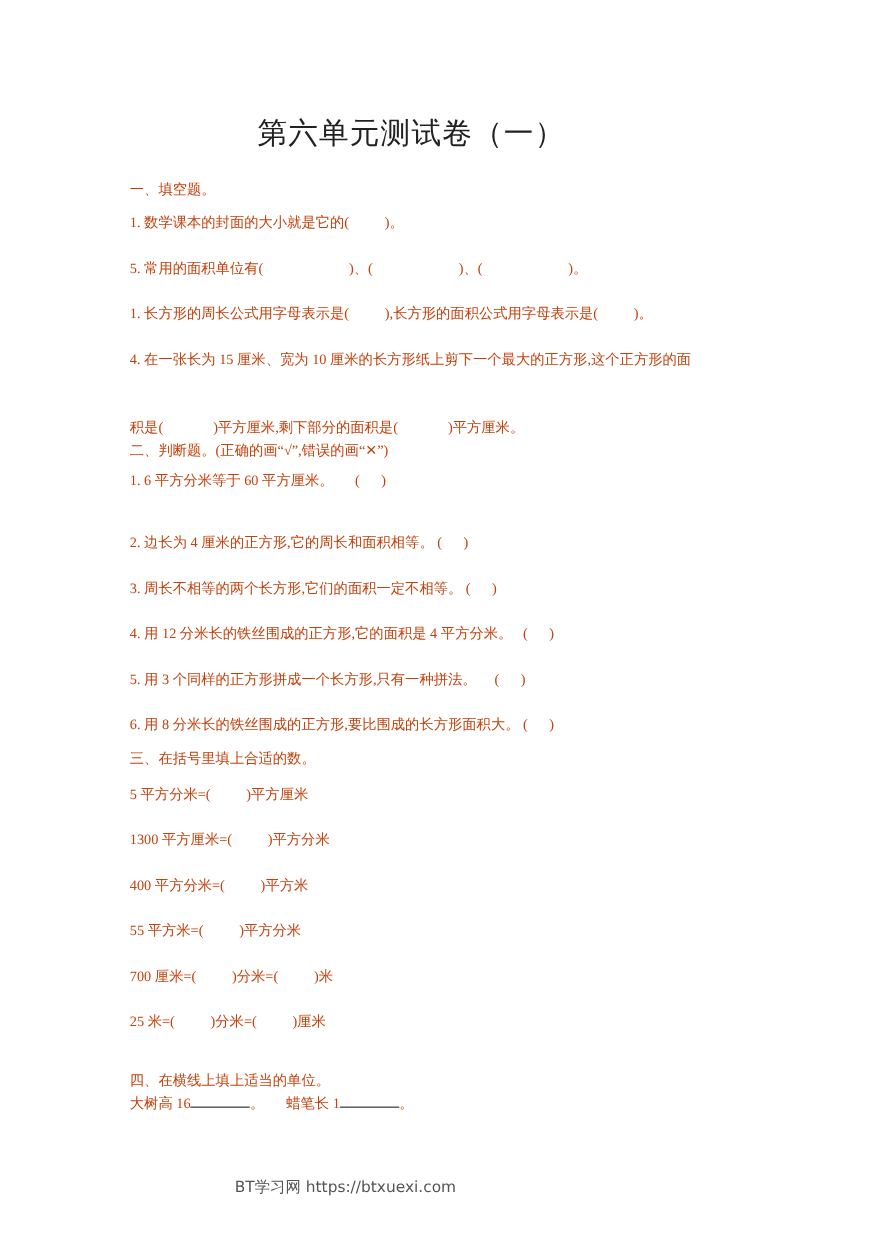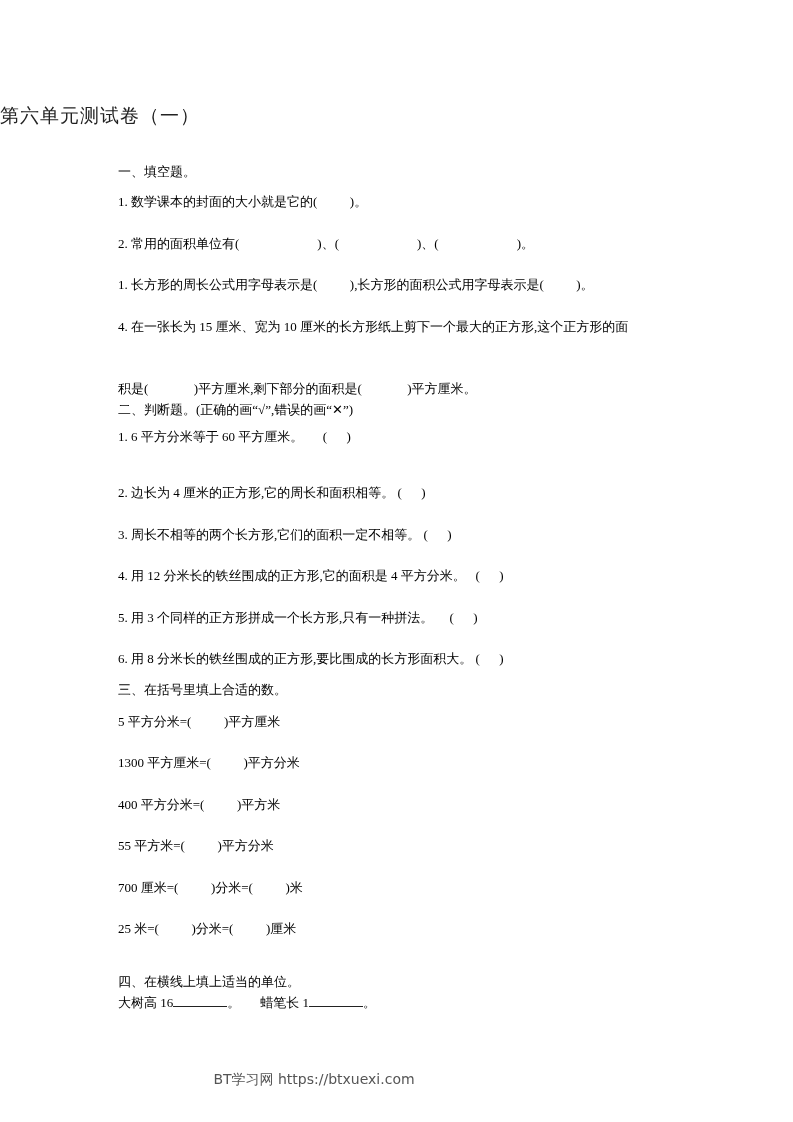--- a/index.html
+++ b/index.html
@@ -1,33 +1,33 @@
 <!DOCTYPE html>
 <html><head>
 <meta charset="utf-8">
 <style>
   html, body { margin: 0; padding: 0; background: #ffffff; }
   body { width: 793px; height: 1122px; position: relative; overflow: hidden;
          font-family: "Liberation Serif", "DejaVu Serif", serif; color: #222; }
-  .title { position: absolute; left: 0; width: 748px; top: 103px; 
-           font-size: 19px; letter-spacing: 1px; color: #222; }
-  .line { position: absolute; left: 118px; font-size: 13px; line-height: 16px; white-space: pre; color: #000000; }
+  .title { position: absolute; left: 0; width: 748px; top: 103px; text-align: center;
+           font-size: 27px; letter-spacing: 1px; color: #222; }
+  .line { position: absolute; left: 118px; font-size: 13px; line-height: 16px; white-space: pre; color: #c2410c; }
   .underline { display: inline-block; border-bottom: 1px solid #222; width: 54px; height: 11px; vertical-align: baseline; }
   .footer { position: absolute; left: 0; width: 628px; top: 1071px; text-align: center;
             font-family: "DejaVu Sans", sans-serif; font-size: 14px; color: #555; }
 </style>
 </head>
 <body>
 
 <div class="title">第六单元测试卷（一）</div>
 
 <div>
   <div class="line" style="top:164px">一、填空题。</div>
   <div class="line" style="top:194px">1. 数学课本的封面的大小就是它的(          )。</div>
-  <div class="line" style="top:236px">2. 常用的面积单位有(                        )、(                        )、(                        )。</div>
+  <div class="line" style="top:236px">5. 常用的面积单位有(                        )、(                        )、(                        )。</div>
   <div class="line" style="top:277px">1. 长方形的周长公式用字母表示是(          ),长方形的面积公式用字母表示是(          )。</div>
   <div class="line" style="top:319px">4. 在一张长为 15 厘米、宽为 10 厘米的长方形纸上剪下一个最大的正方形,这个正方形的面</div>
   <div class="line" style="top:381px">积是(              )平方厘米,剩下部分的面积是(              )平方厘米。</div>
 </div>
 
 <div>
   <div class="line" style="top:402px">二、判断题。(正确的画“√”,错误的画“✕”)</div>
   <div class="line" style="top:429px">1. 6 平方分米等于 60 平方厘米。      (      )</div>
   <div class="line" style="top:485px">2. 边长为 4 厘米的正方形,它的周长和面积相等。 (      )</div>
   <div class="line" style="top:527px">3. 周长不相等的两个长方形,它们的面积一定不相等。 (      )</div>

